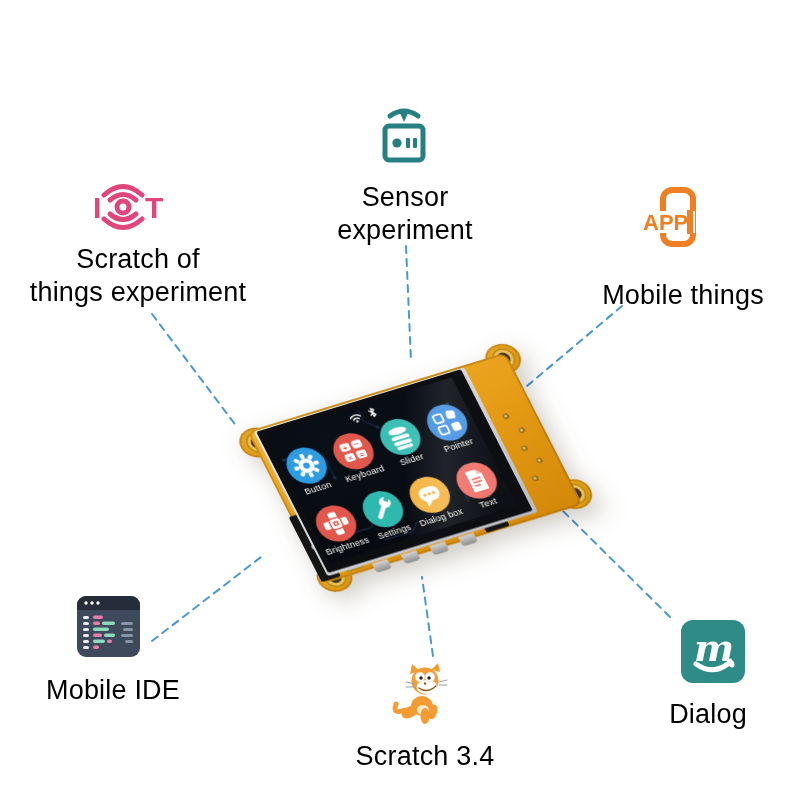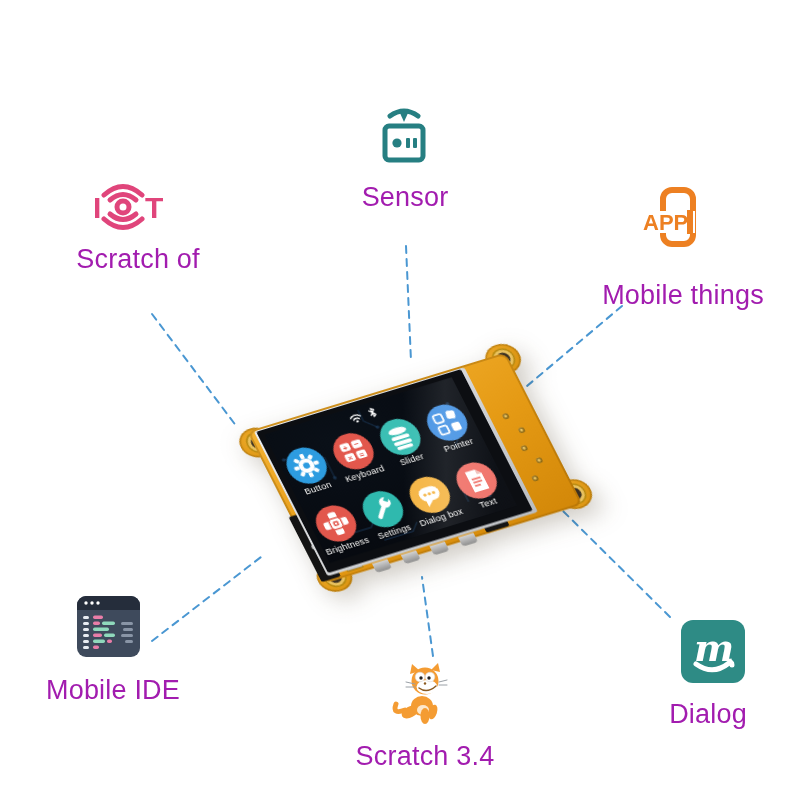--- a/index.html
+++ b/index.html
@@ -1,19 +1,19 @@
 <!DOCTYPE html>
 <html><head>
 <meta charset="utf-8">
 <style>
   html,body{margin:0;padding:0;}
   body{width:800px;height:800px;background:#ffffff;position:relative;overflow:hidden;
        font-family:"Liberation Sans",sans-serif;}
   .abs{position:absolute;}
-  .callout-text{position:absolute;color:#a21caf;font-size:27px;line-height:33px;
+  .callout-text{position:absolute;color:#000000;font-size:27px;line-height:33px;
        text-align:center;letter-spacing:.2px;}
   
   #connectors{position:absolute;left:0;top:0;width:800px;height:800px;pointer-events:none;}
   
   .board{position:absolute;left:280px;top:384px;width:270px;height:168px;
          transform:rotate(-17deg) skewX(10deg);transform-origin:50% 50%;
          filter:drop-shadow(4px 10px 12px rgba(60,45,15,.25));}
   .pcb{position:absolute;left:0;top:0;right:0;bottom:0;border-radius:8px;
        background:linear-gradient(160deg,#F4B232 0%,#E59A14 55%,#D28708 100%);
        box-shadow:inset 0 0 0 2px rgba(140,90,0,.35);}
@@ -69,32 +69,34 @@
     <path d="M17 39 Q 30 50, 43 39"></path>
     <path d="M11 44 Q 30 61, 49 44"></path>
   </g>
   <g fill="#E0457B" font-family="Liberation Sans,sans-serif" font-weight="bold" font-size="30">
     <text x="0" y="43">I</text>
     <text x="52" y="43">T</text>
   </g>
 </svg>
 <div class="callout-text" style="left:20px;top:243px;width:236px">
   <div>Scratch of</div>
+  <div>things experiment</div>
 </div>
 
 <svg class="abs" style="left:371px;top:103px" width="66" height="70" viewBox="0 0 66 70">
   <path d="M19 13 Q 33 3, 47 13" stroke="#267F82" stroke-width="5" fill="none" stroke-linecap="round"></path>
   <polygon points="29,10 37,10 33,19" fill="#267F82"></polygon>
   <rect x="14" y="23" width="38" height="34" rx="4" stroke="#267F82" stroke-width="5" fill="none"></rect>
   <circle cx="26" cy="40" r="4.6" fill="#267F82"></circle>
   <rect x="35" y="35" width="4" height="10" rx="1" fill="#267F82"></rect>
   <rect x="42" y="35" width="4" height="10" rx="1" fill="#267F82"></rect>
 </svg>
 <div class="callout-text" style="left:322px;top:181px;width:166px">
   <div>Sensor</div>
+  <div>experiment</div>
 </div>
 
 <svg class="abs" style="left:641px;top:185px" width="70" height="70" viewBox="0 0 70 70">
   <rect x="22" y="5" width="30" height="54" rx="9" stroke="#ED8022" stroke-width="6" fill="none"></rect>
   <rect x="0" y="26" width="54" height="22" fill="#ffffff"></rect>
   <text x="2" y="45" font-family="Liberation Sans,sans-serif" font-weight="bold" font-size="22" fill="#ED8022">APP</text>
   <line x1="49" y1="25" x2="49" y2="49" stroke="#ED8022" stroke-width="6"></line>
 </svg>
 <div class="callout-text" style="left:588px;top:279px;width:190px">
   <div>Mobile things</div>

